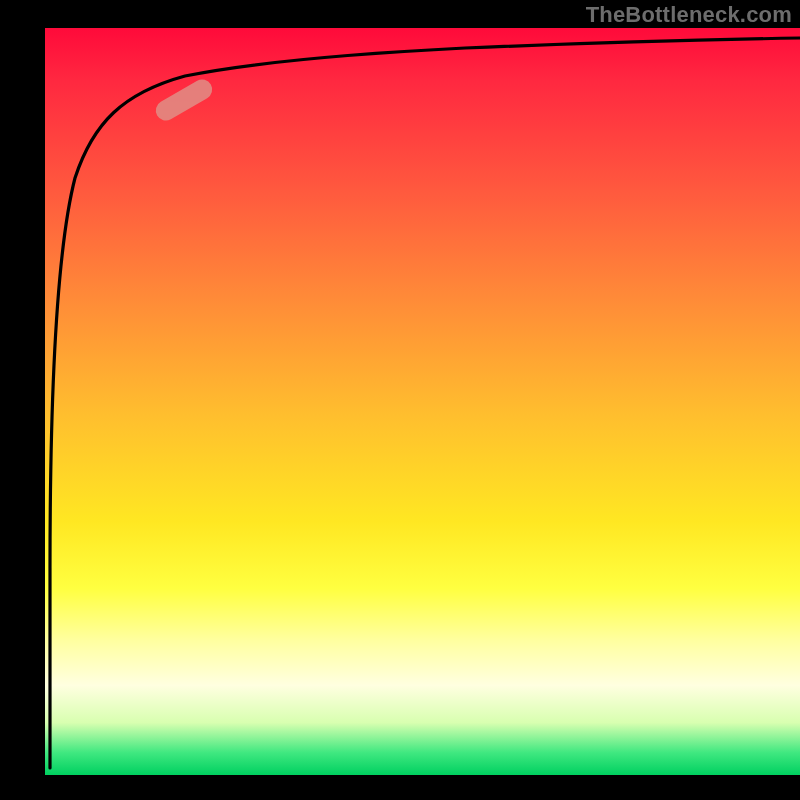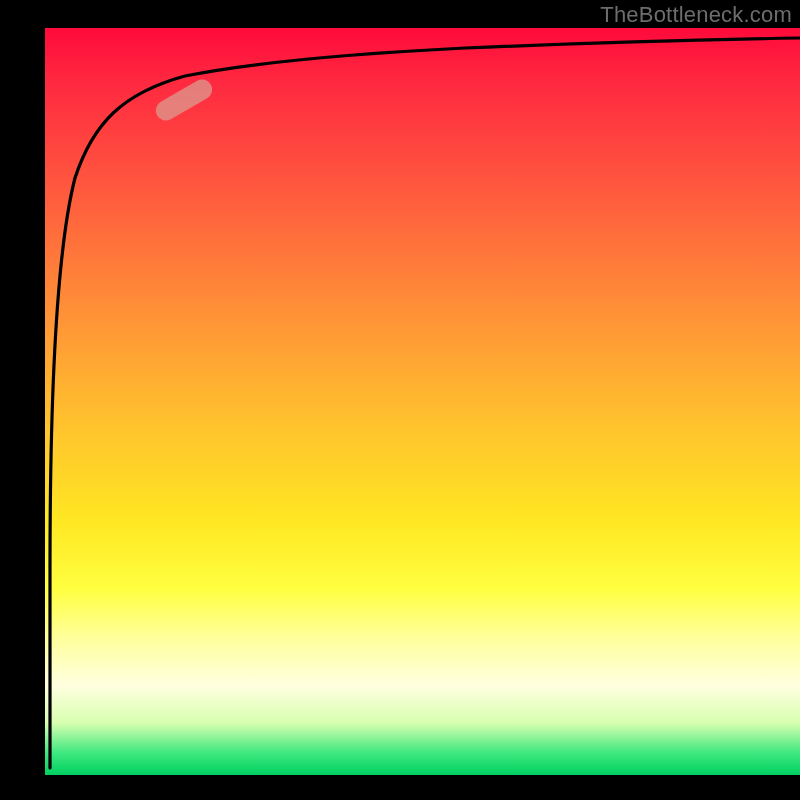--- a/index.html
+++ b/index.html
@@ -10,21 +10,21 @@
     position: relative;
     font-family: Arial, Helvetica, sans-serif;
     overflow: hidden;
   }
   .watermark {
     position: absolute;
     top: 2px;
     right: 8px;
     color: #6d6d6d;
     font-size: 22px;
-    font-weight: 400;
+    font-weight: 700;
     letter-spacing: 0.2px;
     z-index: 20;
   }
   .plot-area {
     position: absolute;
     
     left: 45px;
     top: 28px;
     width: 755px;   
     height: 747px;  

